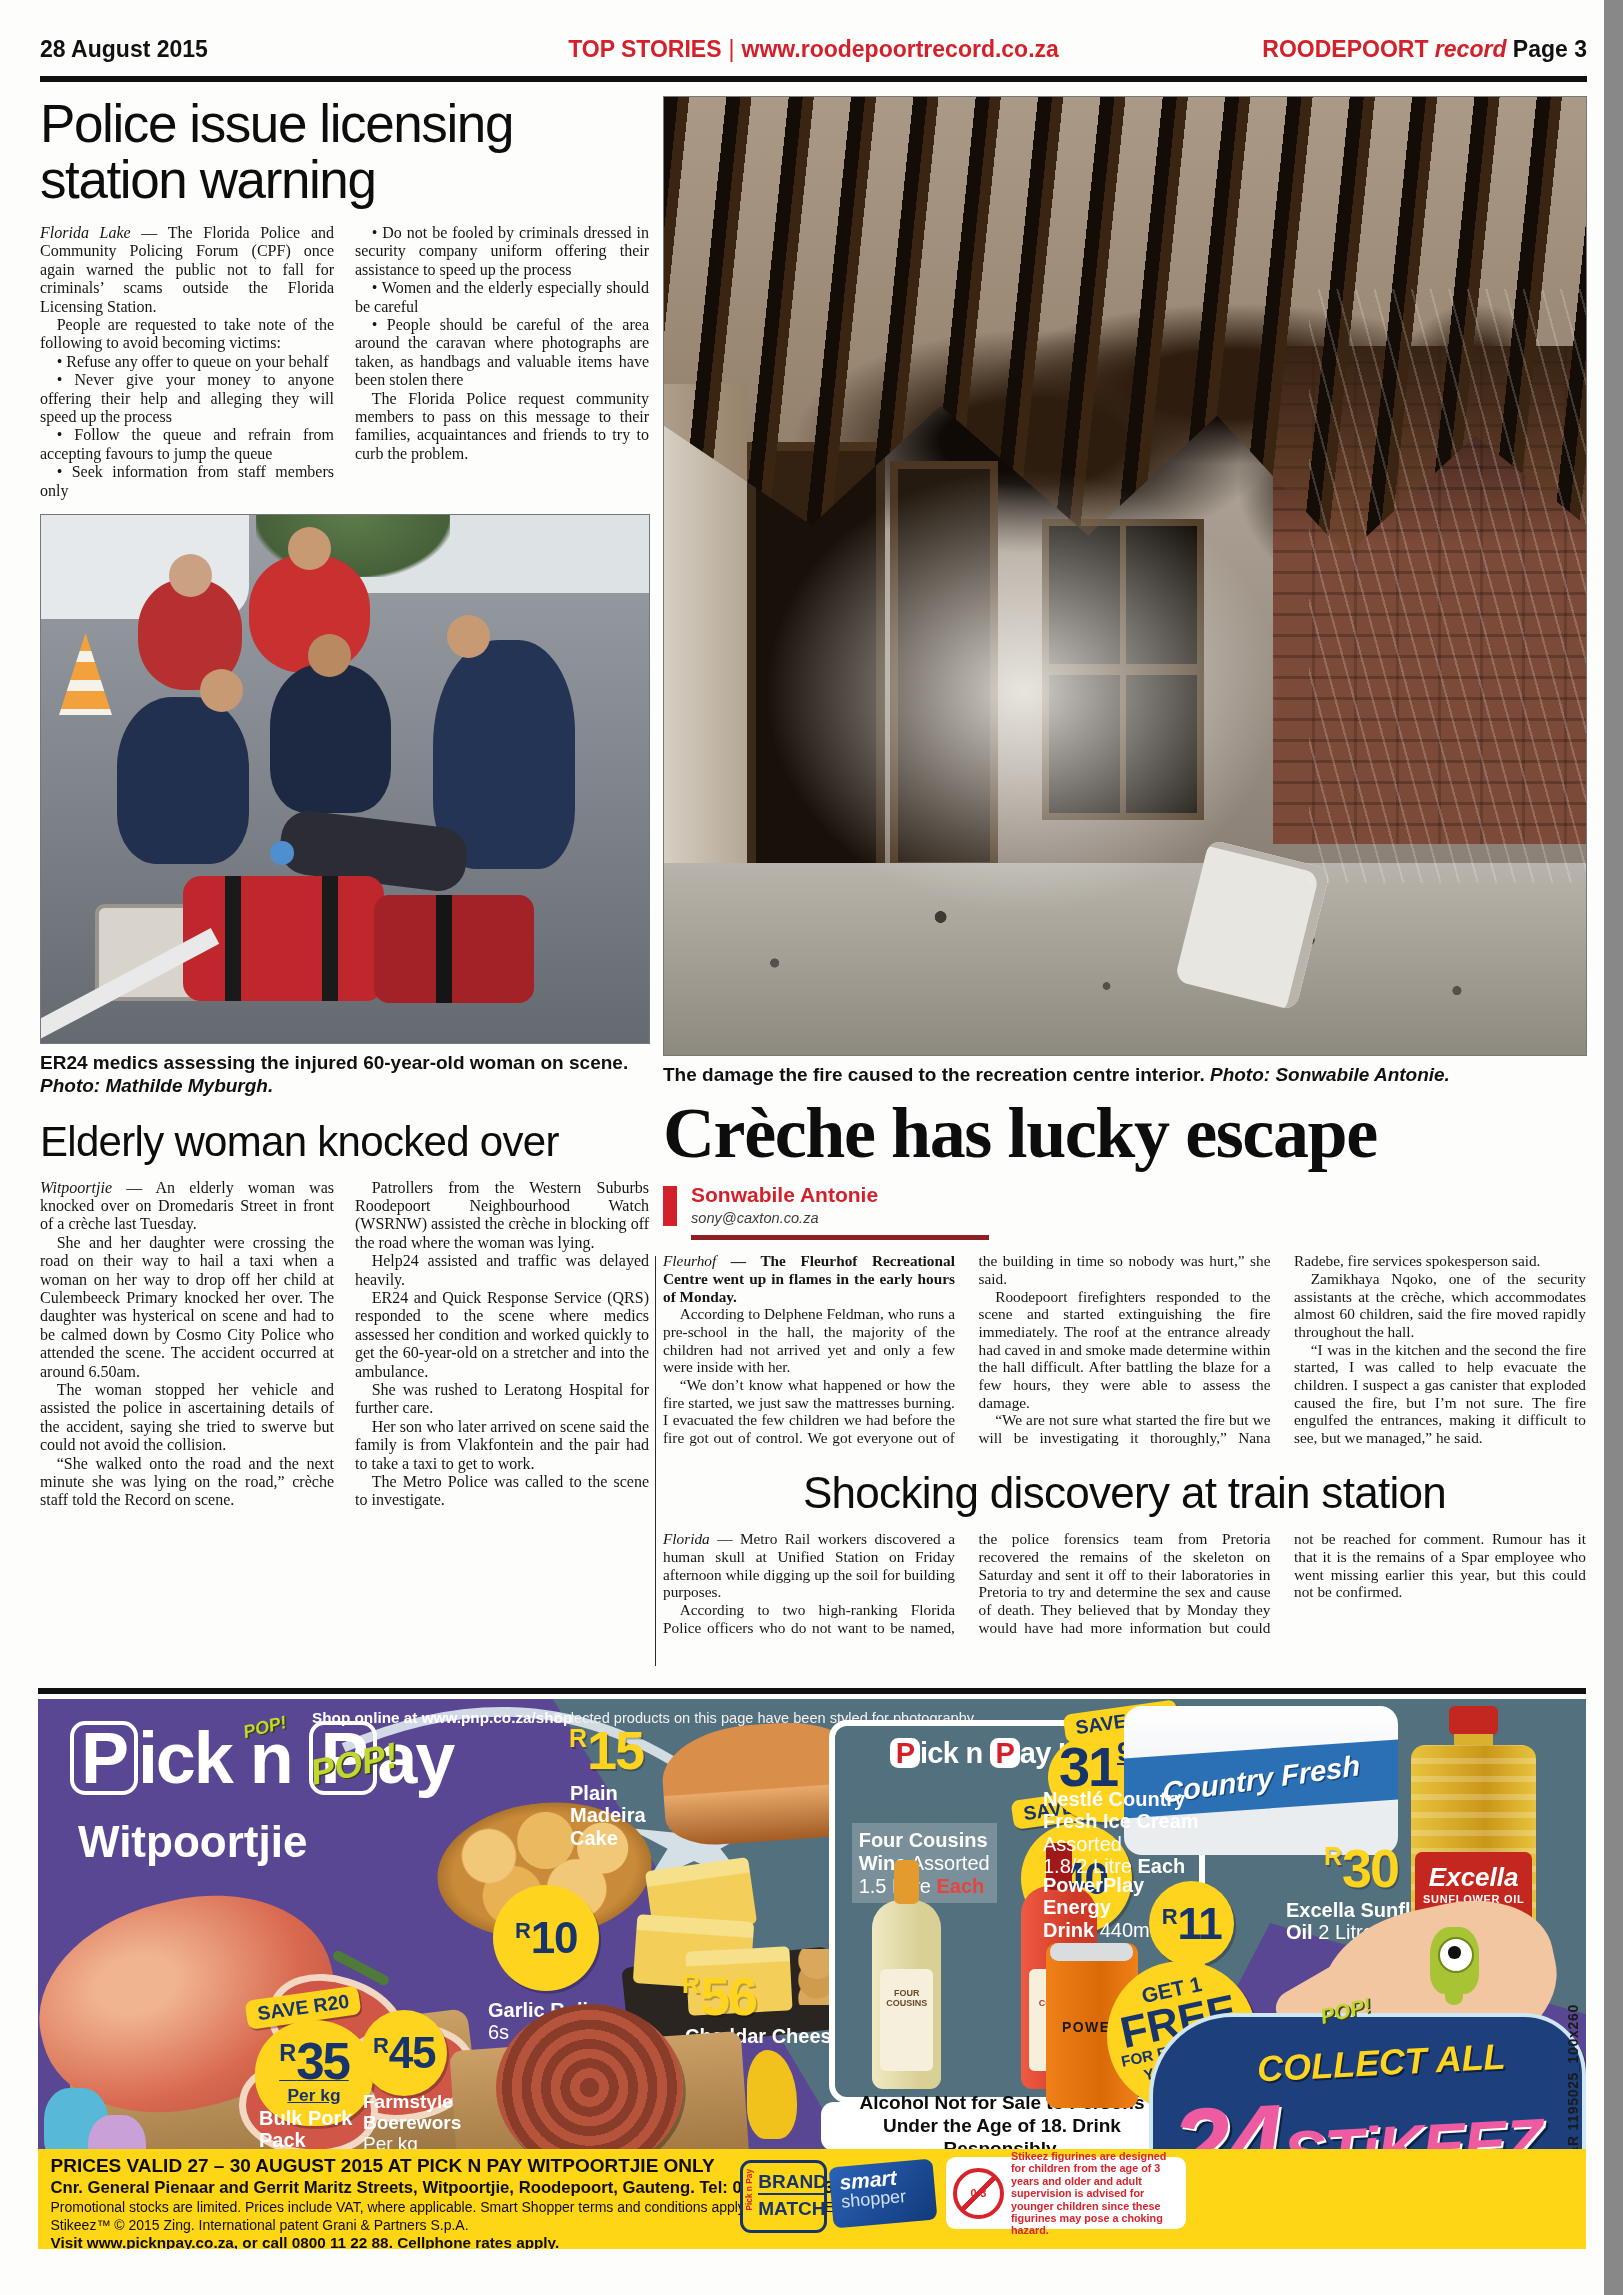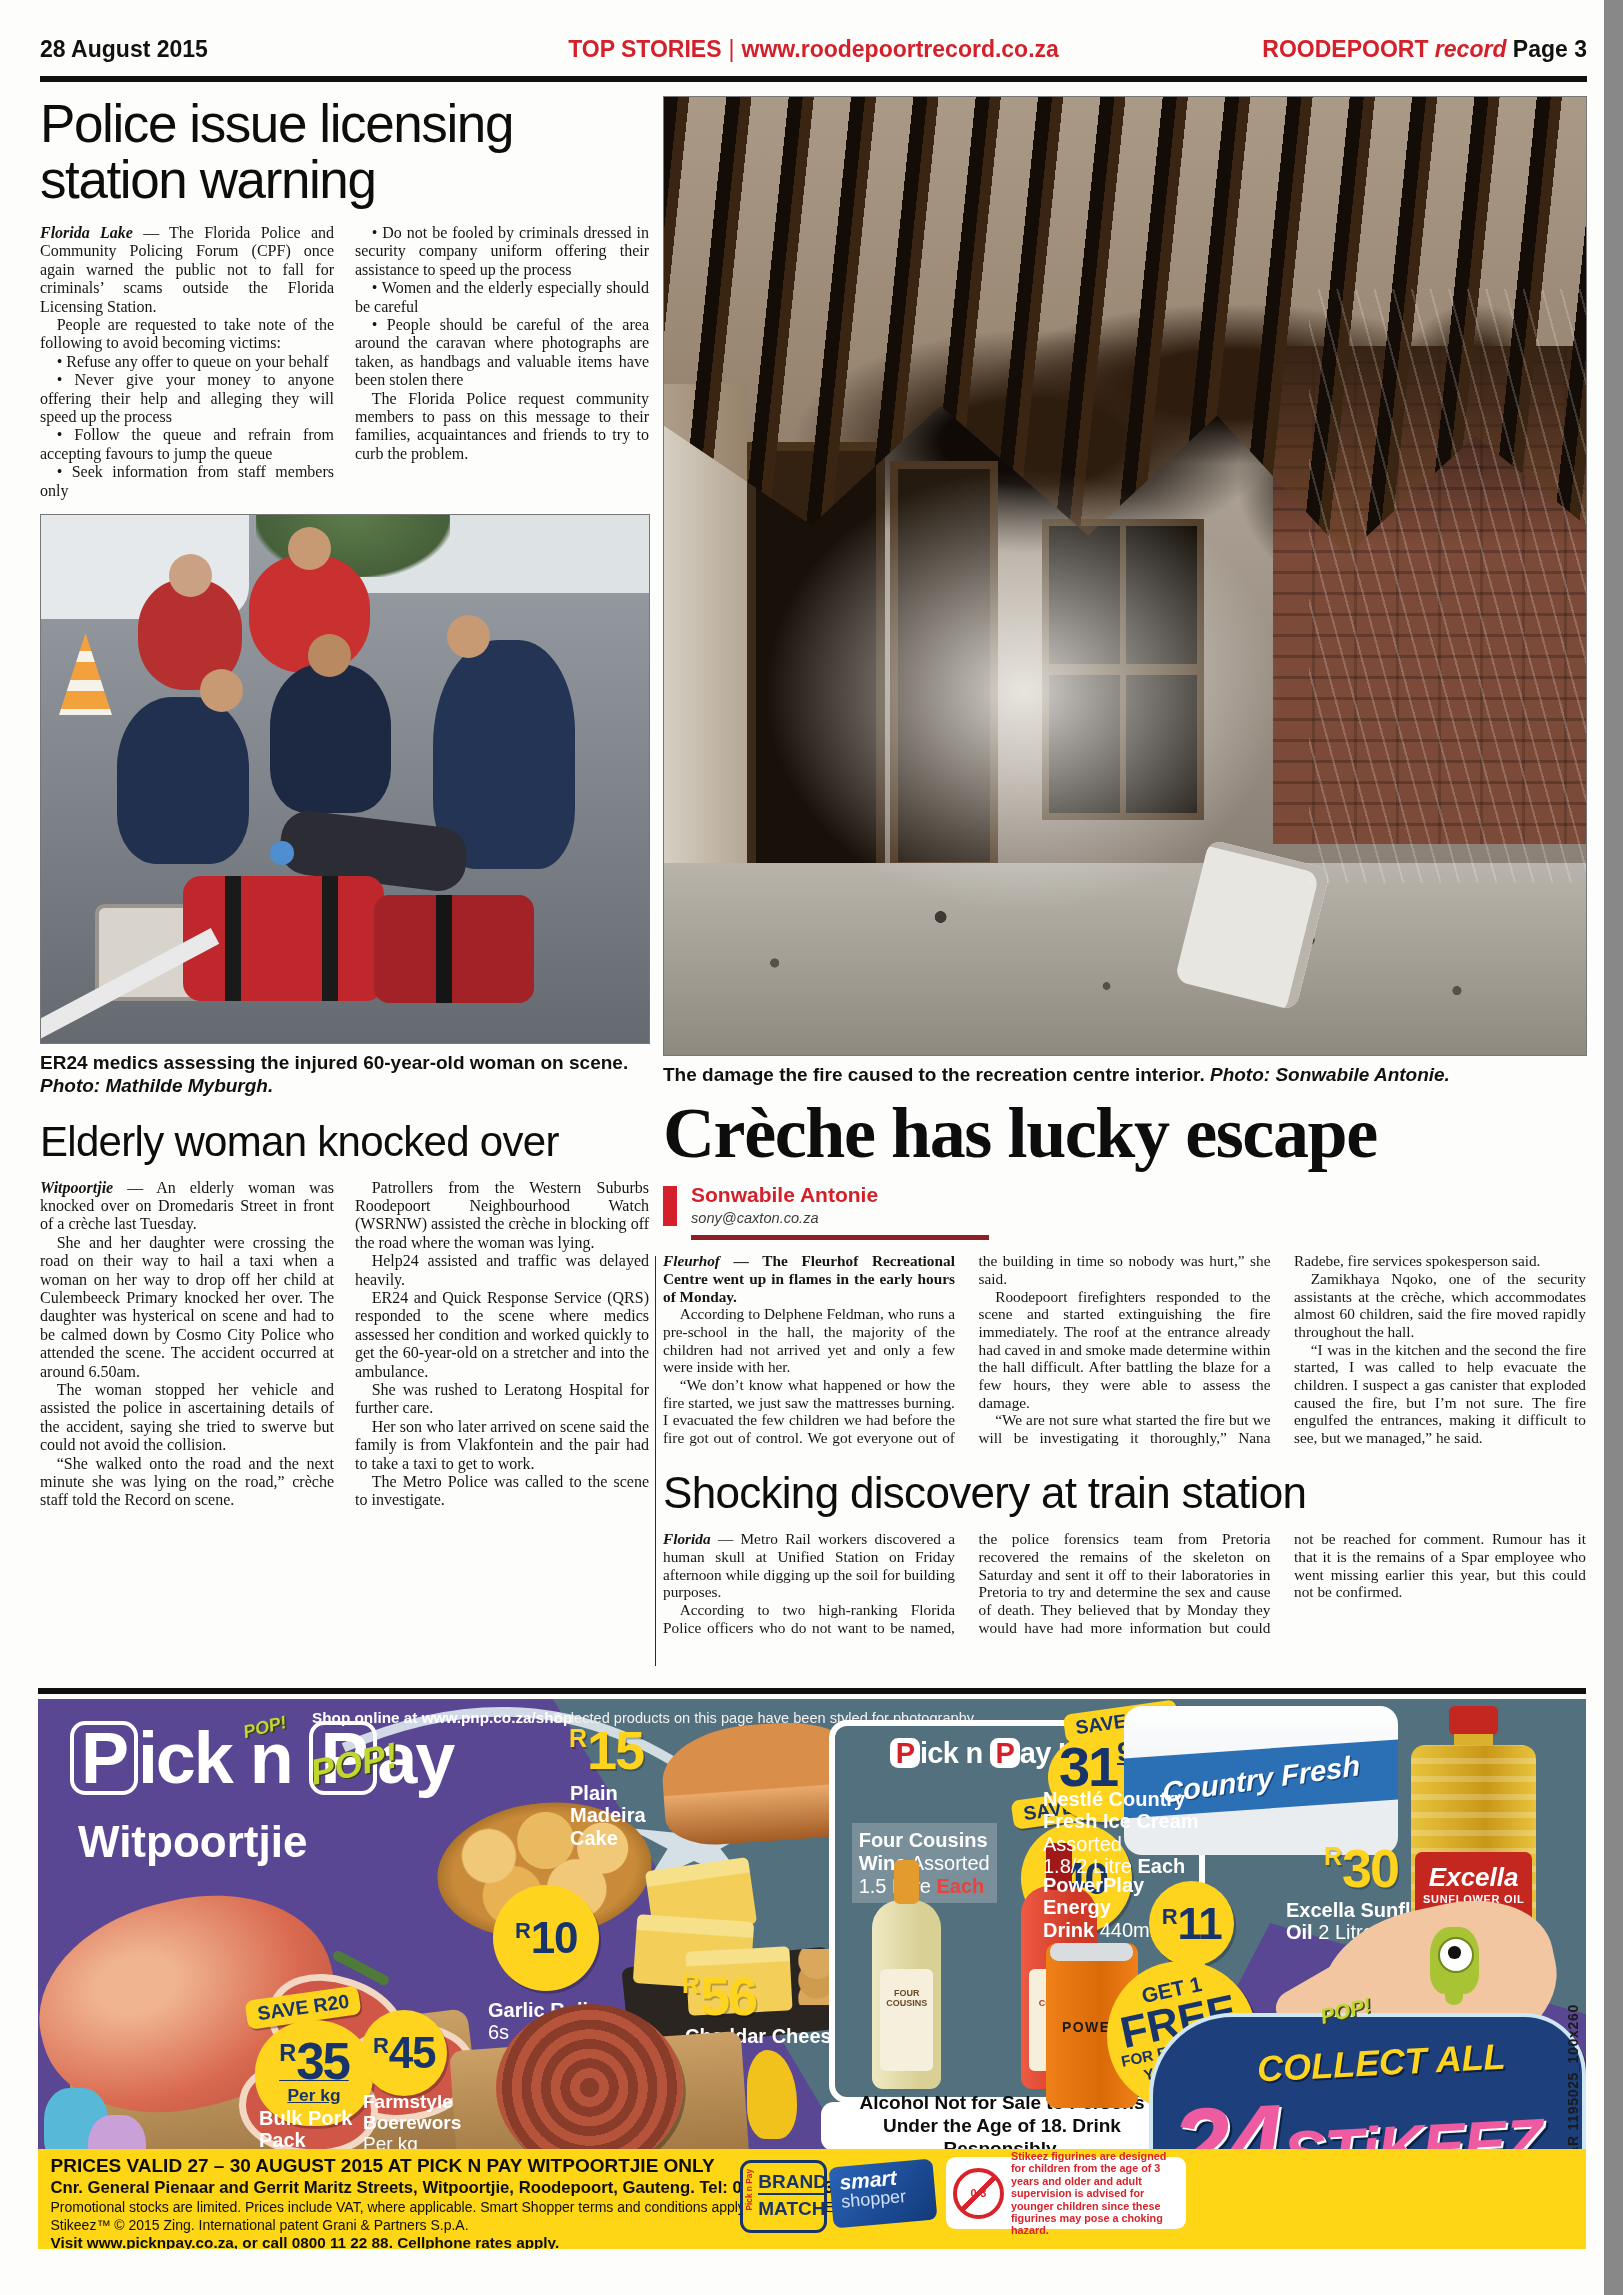--- a/index.html
+++ b/index.html
@@ -13,27 +13,27 @@
   .hdr .right .brand{color:#d3202a;}
   .hdr .right .brandi{color:#d3202a;font-style:italic;}
   .hdr-rule{position:absolute;left:40px;top:76px;width:1547px;height:6.2px;background:#101010;}
   
   .col-left{position:absolute;left:40px;top:96px;width:609px;}
   .col-right{position:absolute;left:663px;top:96px;width:923px;}
   h1,h2{margin:0;font-weight:400;color:#0d0d0d;}
   .h-police{font-size:53px;line-height:1.05;letter-spacing:-1.4px;margin-bottom:16.7px;}
   .h-elderly{font-size:42px;letter-spacing:-0.7px;margin:21px 0 12.5px 0;}
   .h-creche{font-family:"Liberation Serif",serif;font-weight:900;font-size:72px;line-height:1.02;letter-spacing:-1.4px;margin:11px 0 12.5px 0;}
-  .h-train{font-size:44px;letter-spacing:-0.7px;margin:21px 0 12.5px 0;}
+  .h-train{font-size:44px;letter-spacing:-0.7px;margin:21px 0 12.5px 0;text-align:center;}
   .body2,.body3{font-family:"Liberation Serif",serif;text-align:justify;color:#151515;}
   .body2{columns:2;column-gap:21px;font-size:16px;line-height:18.4px;}
   .body3{columns:3;column-gap:23.6px;font-size:15.3px;line-height:17.7px;}
   .body2 p,.body3 p{margin:0;}
   .body2 p.ind,.body3 p.ind{text-indent:16.7px;}
-  .leadin{font-weight:bold;font-style:italic;}
+  .leadin{font-weight:normal;font-style:italic;}
   .boldlead{font-weight:bold;}
   .cap{margin-top:7px;font-size:19px;line-height:23px;font-weight:bold;}
   .cap i{font-style:italic;}
   .divider-v{position:absolute;left:655px;top:1256px;width:1.4px;height:410px;background:#2a2a2a;}
   
   .byline{position:relative;margin-top:12.5px;padding-left:28px;width:298px;}
   .by-sq{position:absolute;left:0;top:2.8px;width:14px;height:40px;background:#d3202a;}
   .by-name{color:#d3202a;font-size:21px;font-weight:bold;}
   .by-mail{font-size:14.6px;font-style:italic;color:#3c3c3c;margin-top:2.8px;}
   .by-rule{width:298px;height:4.2px;background:#8e1f24;margin-top:9.7px;}

